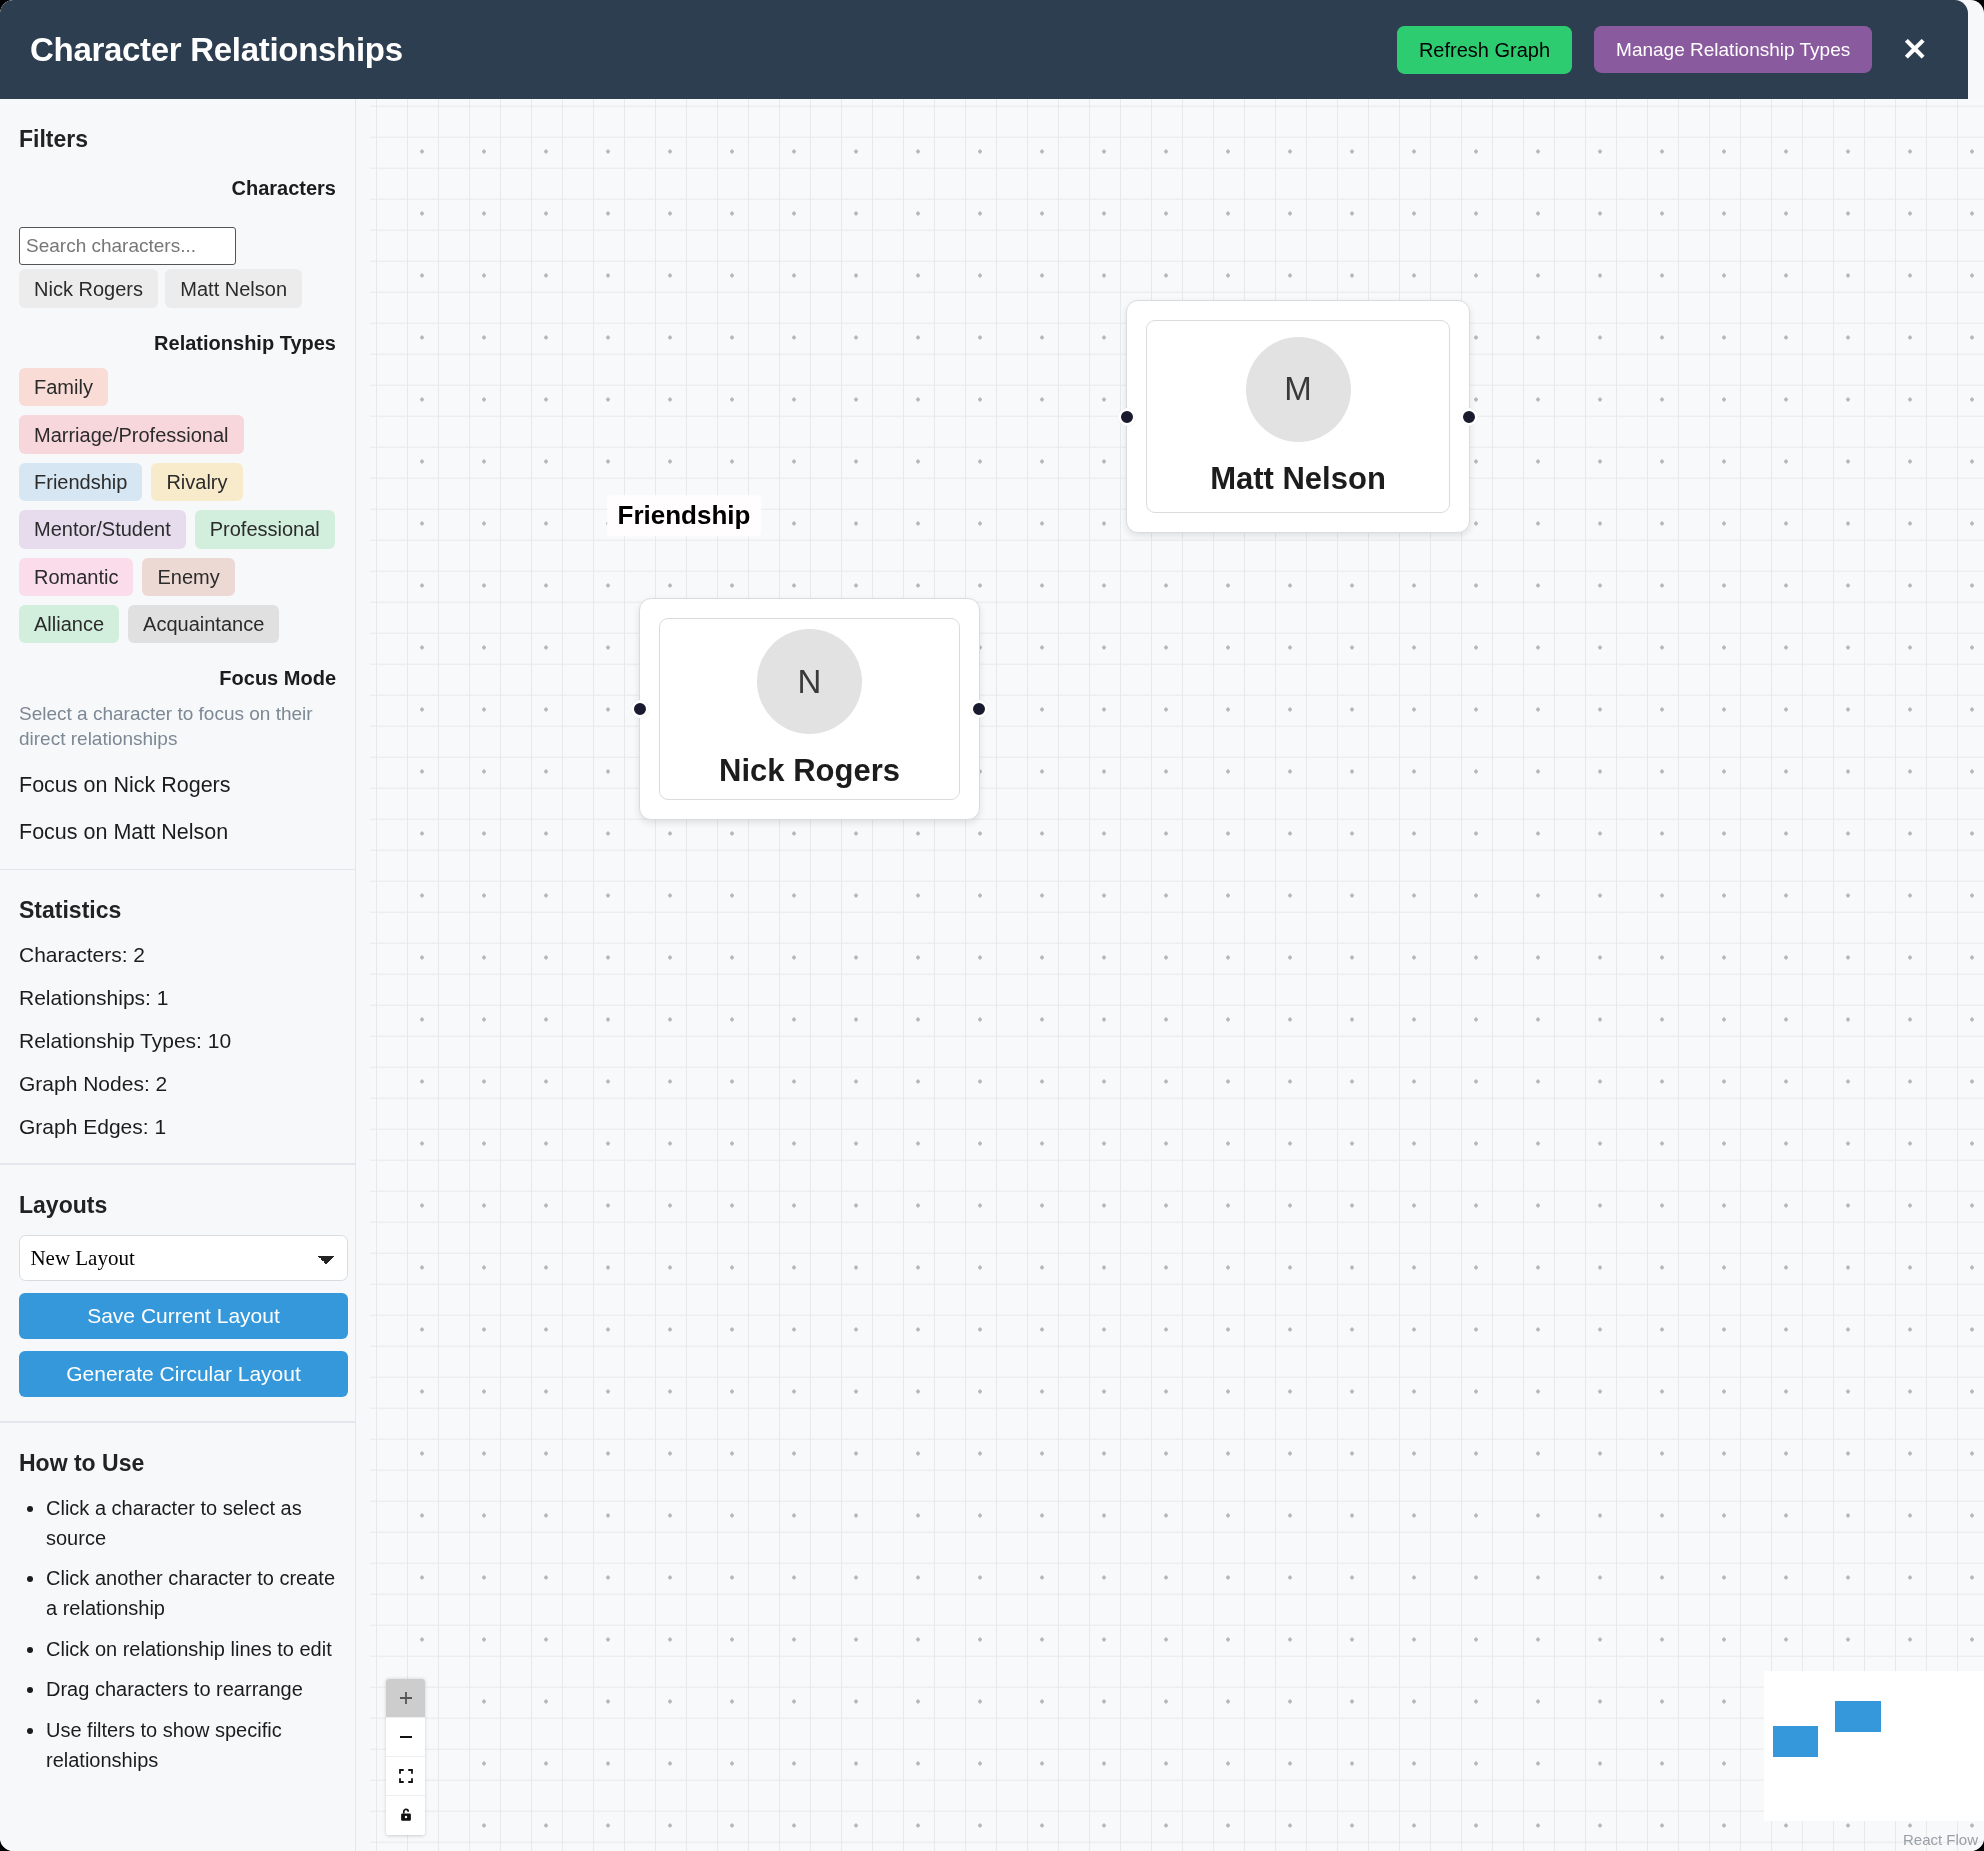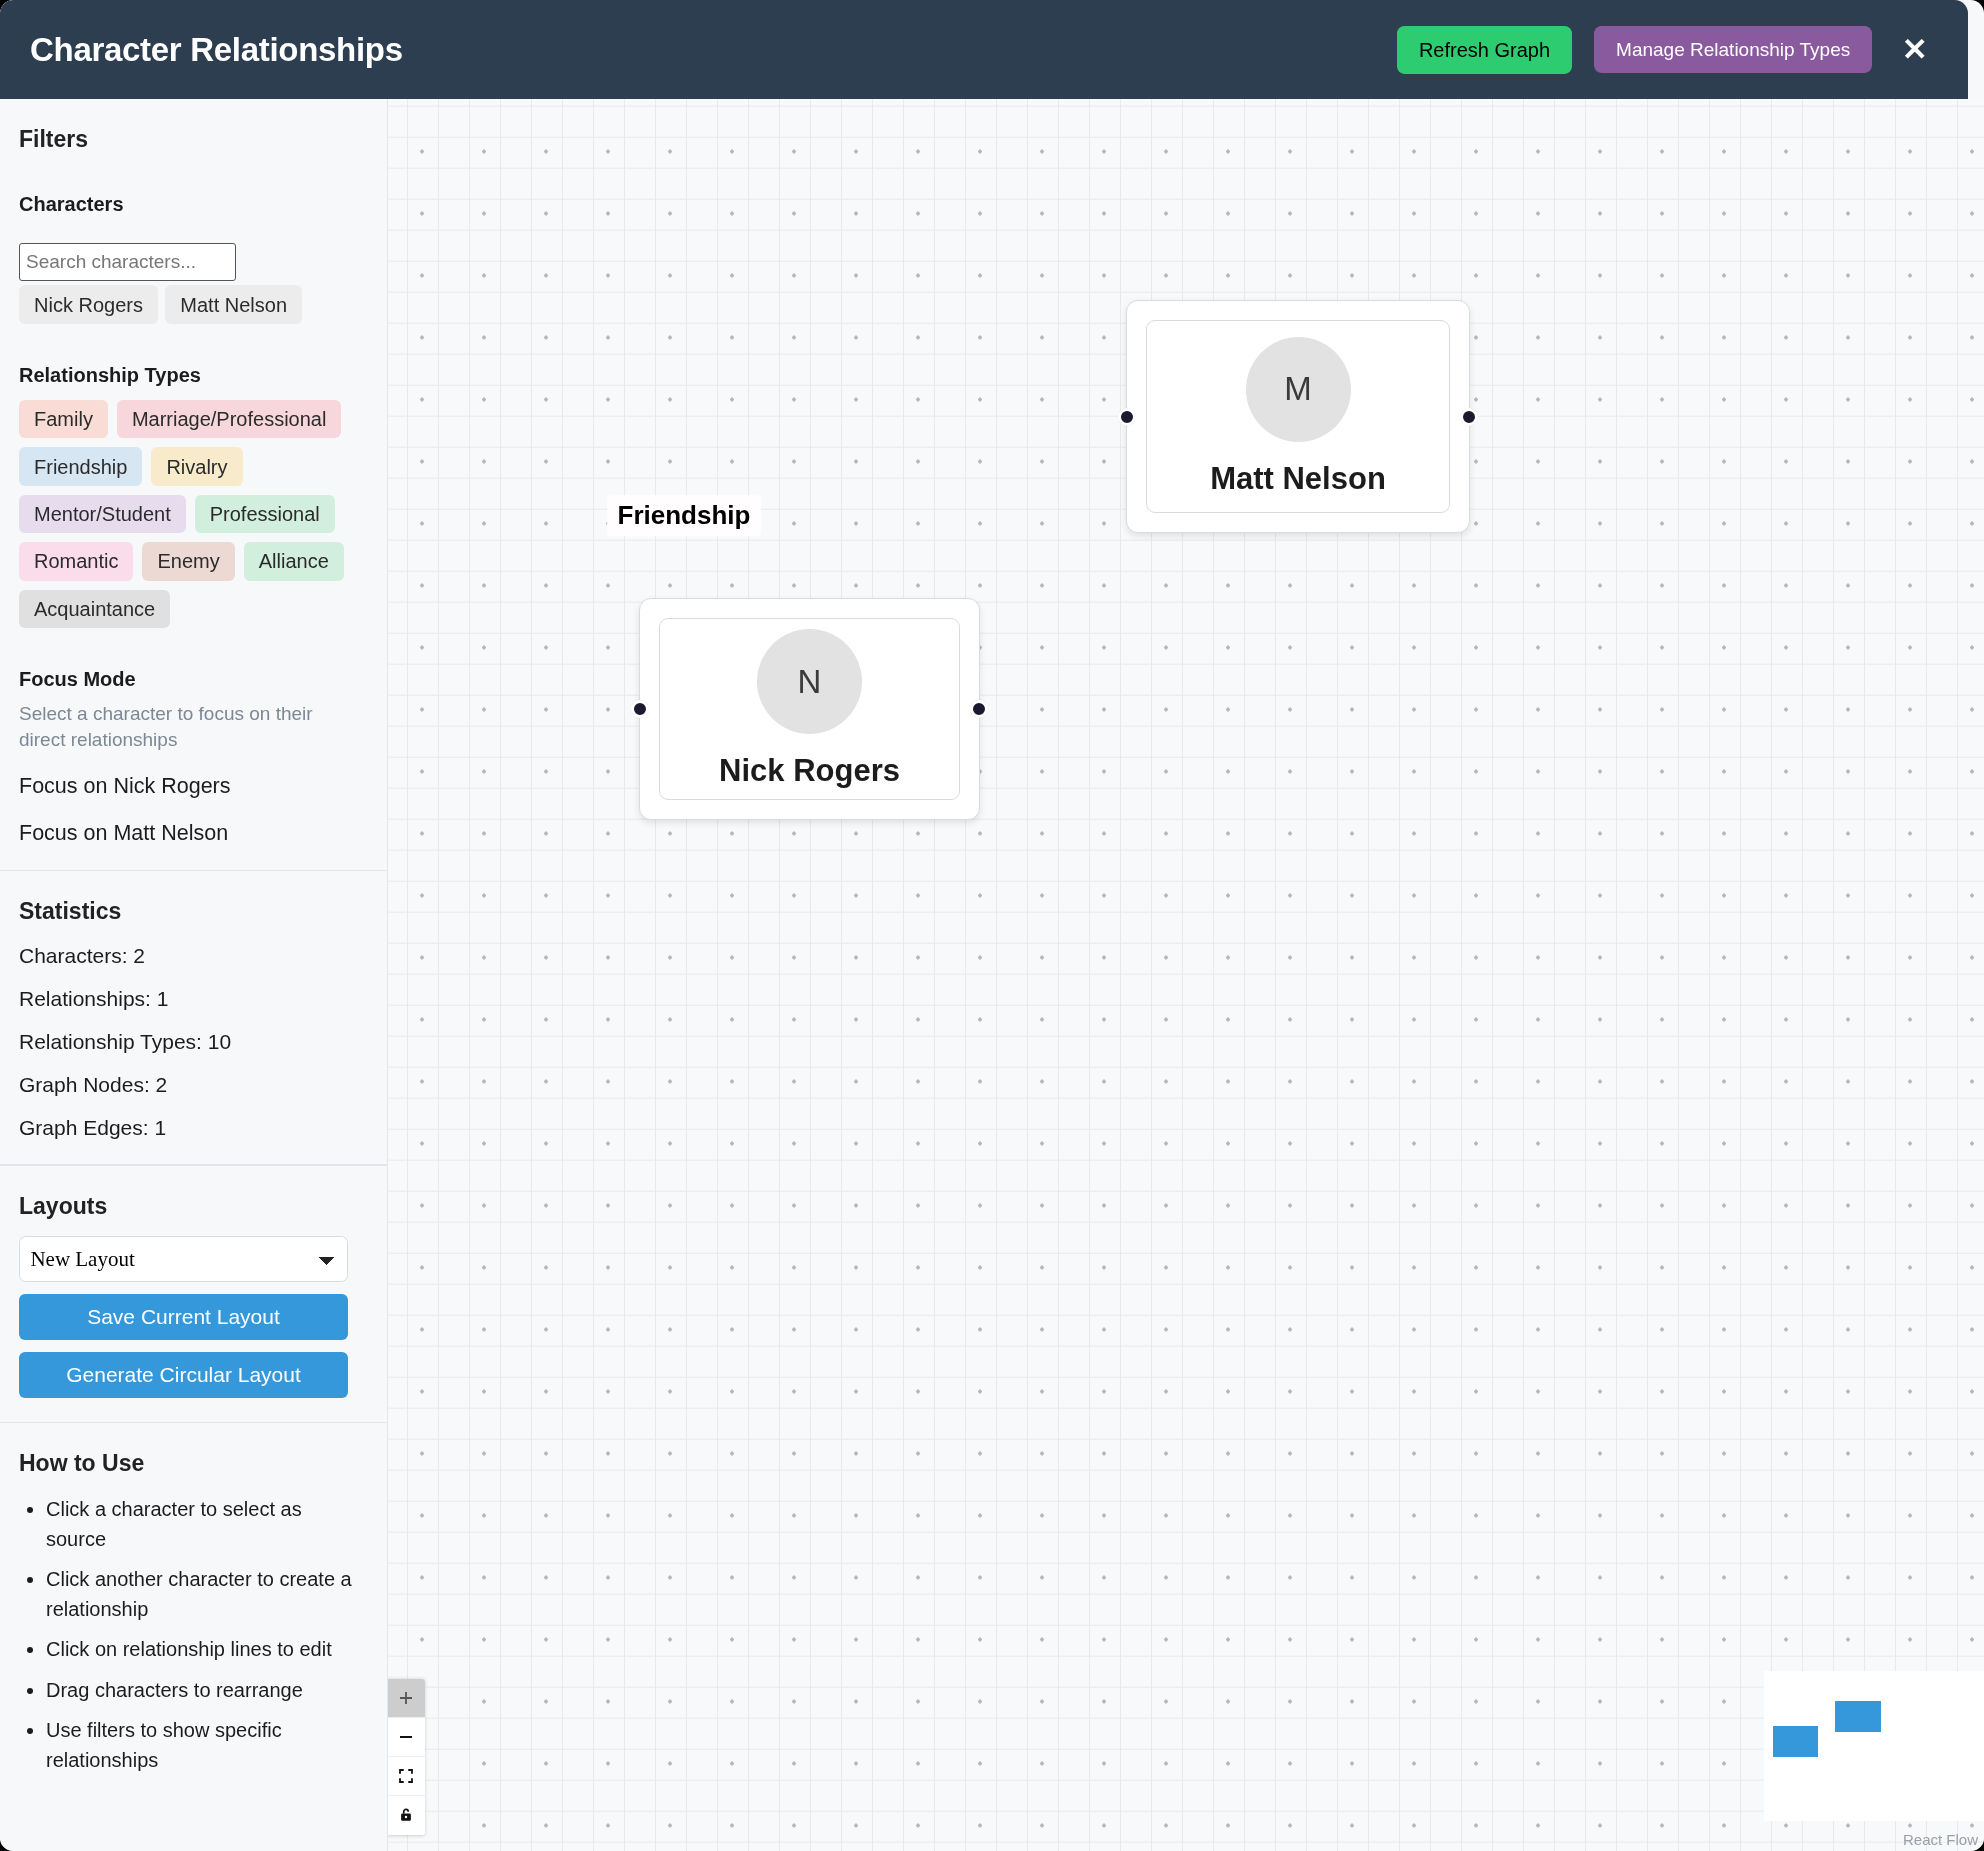--- a/index.html
+++ b/index.html
@@ -41,29 +41,29 @@
     line-height: 1;
   }
   .btn-close {
     background: none; border: none; color: #fff; font-size: 31px;
     font-weight: bold; cursor: pointer; line-height: 1;
     padding: 0 7.4px; font-family: inherit;
   }
 
   
   .sidebar {
-    position: absolute; top: 99px; left: 0; width: 388px; bottom: 0;
+    position: absolute; top: 99px; left: 0; width: 356px; bottom: 0;
     background: #f7f8fa;
     border-right: 1.5px solid #e3e6ea;
     padding: 0 19px;
     overflow: hidden;
     z-index: 30;
   }
   .side-h2 { font-size: 23px; font-weight: bold; color: #222; margin: 27px 0 0 0; }
-  .side-h3 { font-size: 20px; font-weight: 600; color: #1c1c1c; margin: 40px 0 0 0; }
+  .side-h3 { font-size: 20px; font-weight: 600; color: #1c1c1c; margin: 24px 0 0 0; text-align: right; }
   .search-input {
     margin-top: 27px; width: 217px; height: 38px;
     border: 1.5px solid #555; border-radius: 3px; background: #fff;
     font-size: 19px; font-family: inherit; color: #222;
     padding: 0 6px;
   }
   .search-input::placeholder { color: #777; }
 
   .chip-row { display: flex; flex-wrap: wrap; gap: 7.4px 7.4px; margin-top: 4.4px; }
   .chip {

